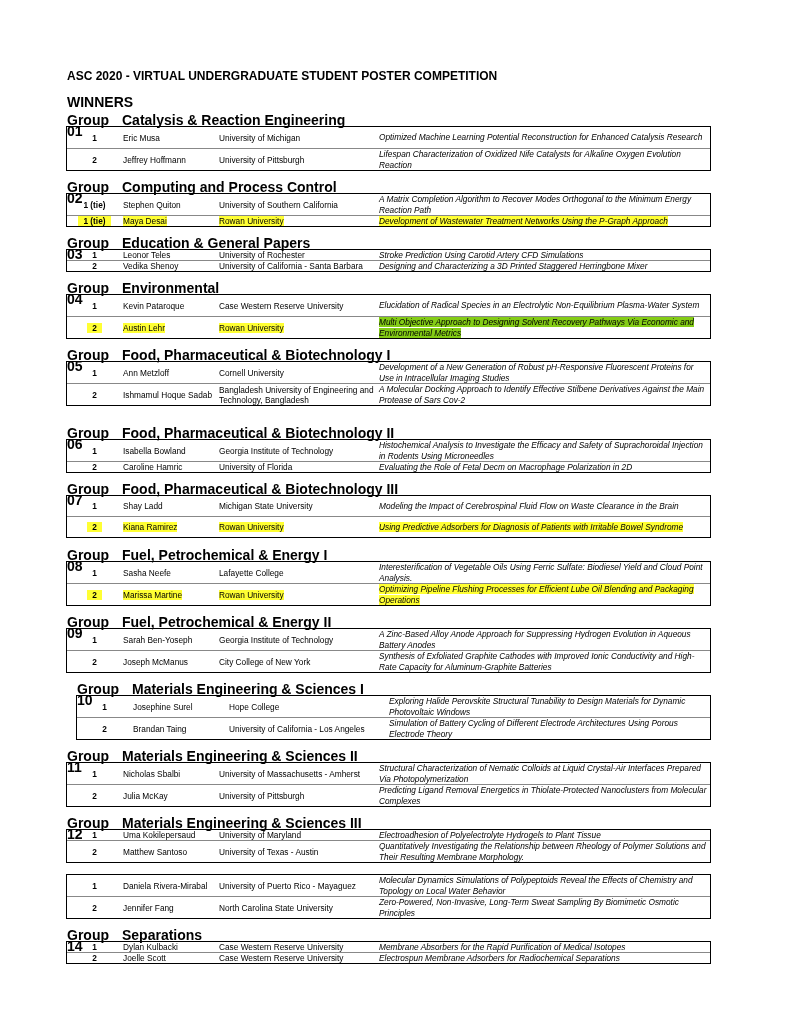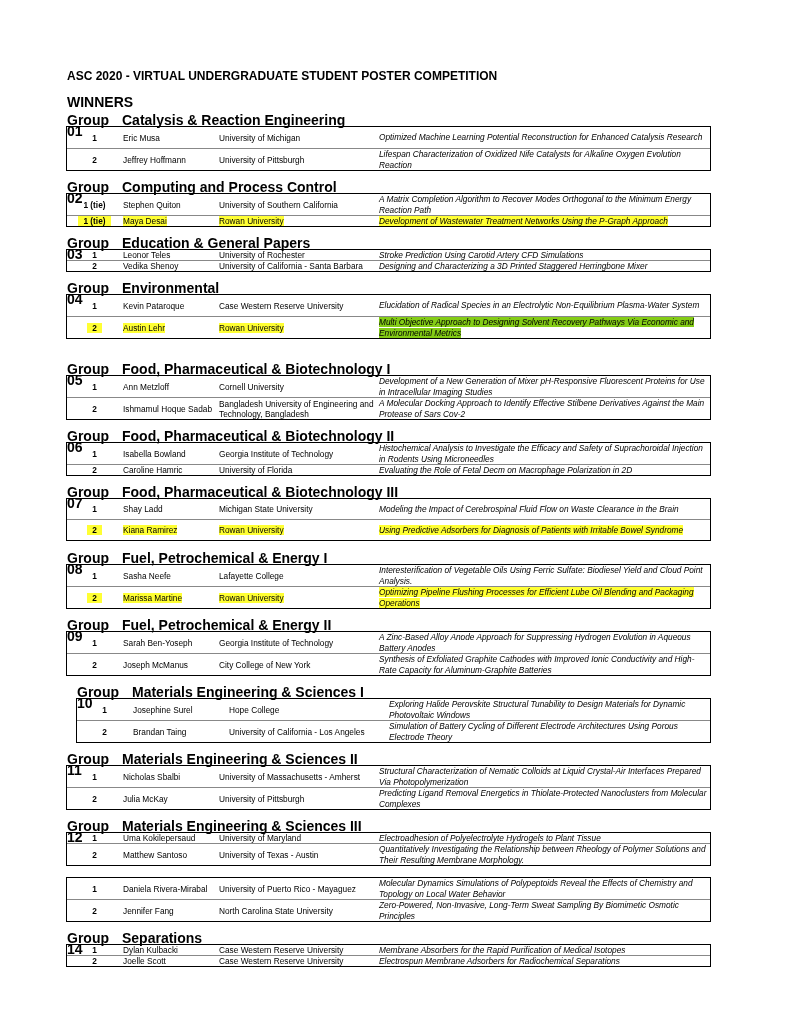--- a/index.html
+++ b/index.html
@@ -87,51 +87,51 @@
           <div class="c-title"><span>Stroke Prediction Using Carotid Artery CFD Simulations</span></div>
         </div>
         <div class="row h1">
           <div class="c-rank"><span>2</span></div>
           <div class="c-name"><span>Vedika Shenoy</span></div>
           <div class="c-univ"><span>University of California - Santa Barbara</span></div>
           <div class="c-title"><span>Designing and Characterizing a 3D Printed Staggered Herringbone Mixer</span></div>
         </div>
       </div>
     </div>
-    <div class="group" style="margin-bottom: 25px;">
+    <div class="group" style="margin-bottom: 11px;">
       <div class="group-head">
         <span class="gid">Group 04</span>
         <span class="gname">Environmental</span>
       </div>
       <div class="gtable">
         <div class="row h2">
           <div class="c-rank"><span>1</span></div>
           <div class="c-name"><span>Kevin Pataroque</span></div>
           <div class="c-univ"><span>Case Western Reserve University</span></div>
           <div class="c-title"><span>Elucidation of Radical Species in an Electrolytic Non-Equilibrium Plasma-Water System</span></div>
         </div>
         <div class="row h2">
           <div class="c-rank"><span class="hl" style="background: rgb(255, 255, 51);">2</span></div>
           <div class="c-name"><span class="hl" style="background: rgb(255, 255, 51);">Austin Lehr</span></div>
           <div class="c-univ"><span class="hl" style="background: rgb(255, 255, 51);">Rowan University</span></div>
           <div class="c-title"><span class="hl" style="background: #84cc16;">Multi Objective Approach to Designing Solvent Recovery Pathways Via Economic and Environmental Metrics</span></div>
         </div>
       </div>
     </div>
-    <div class="group" style="margin-bottom: 11px;">
+    <div class="group" style="margin-bottom: 22px;">
       <div class="group-head">
         <span class="gid">Group 05</span>
         <span class="gname">Food, Pharmaceutical &amp; Biotechnology I</span>
       </div>
       <div class="gtable">
         <div class="row h2">
           <div class="c-rank"><span>1</span></div>
           <div class="c-name"><span>Ann Metzloff</span></div>
           <div class="c-univ"><span>Cornell University</span></div>
-          <div class="c-title"><span>Development of a New Generation of Mixer pH-Responsive Fluorescent Proteins for Use in Intracellular Imaging Studies</span></div>
+          <div class="c-title"><span>Development of a New Generation of Robust pH-Responsive Fluorescent Proteins for Use in Intracellular Imaging Studies</span></div>
         </div>
         <div class="row h2">
           <div class="c-rank"><span>2</span></div>
           <div class="c-name"><span>Ishmamul Hoque Sadab</span></div>
           <div class="c-univ"><span>Bangladesh University of Engineering and Technology, Bangladesh</span></div>
           <div class="c-title"><span>A Molecular Docking Approach to Identify Effective Stilbene Derivatives Against the Main Protease of Sars Cov-2</span></div>
         </div>
       </div>
     </div>
     <div class="group" style="margin-bottom: 11px;">

